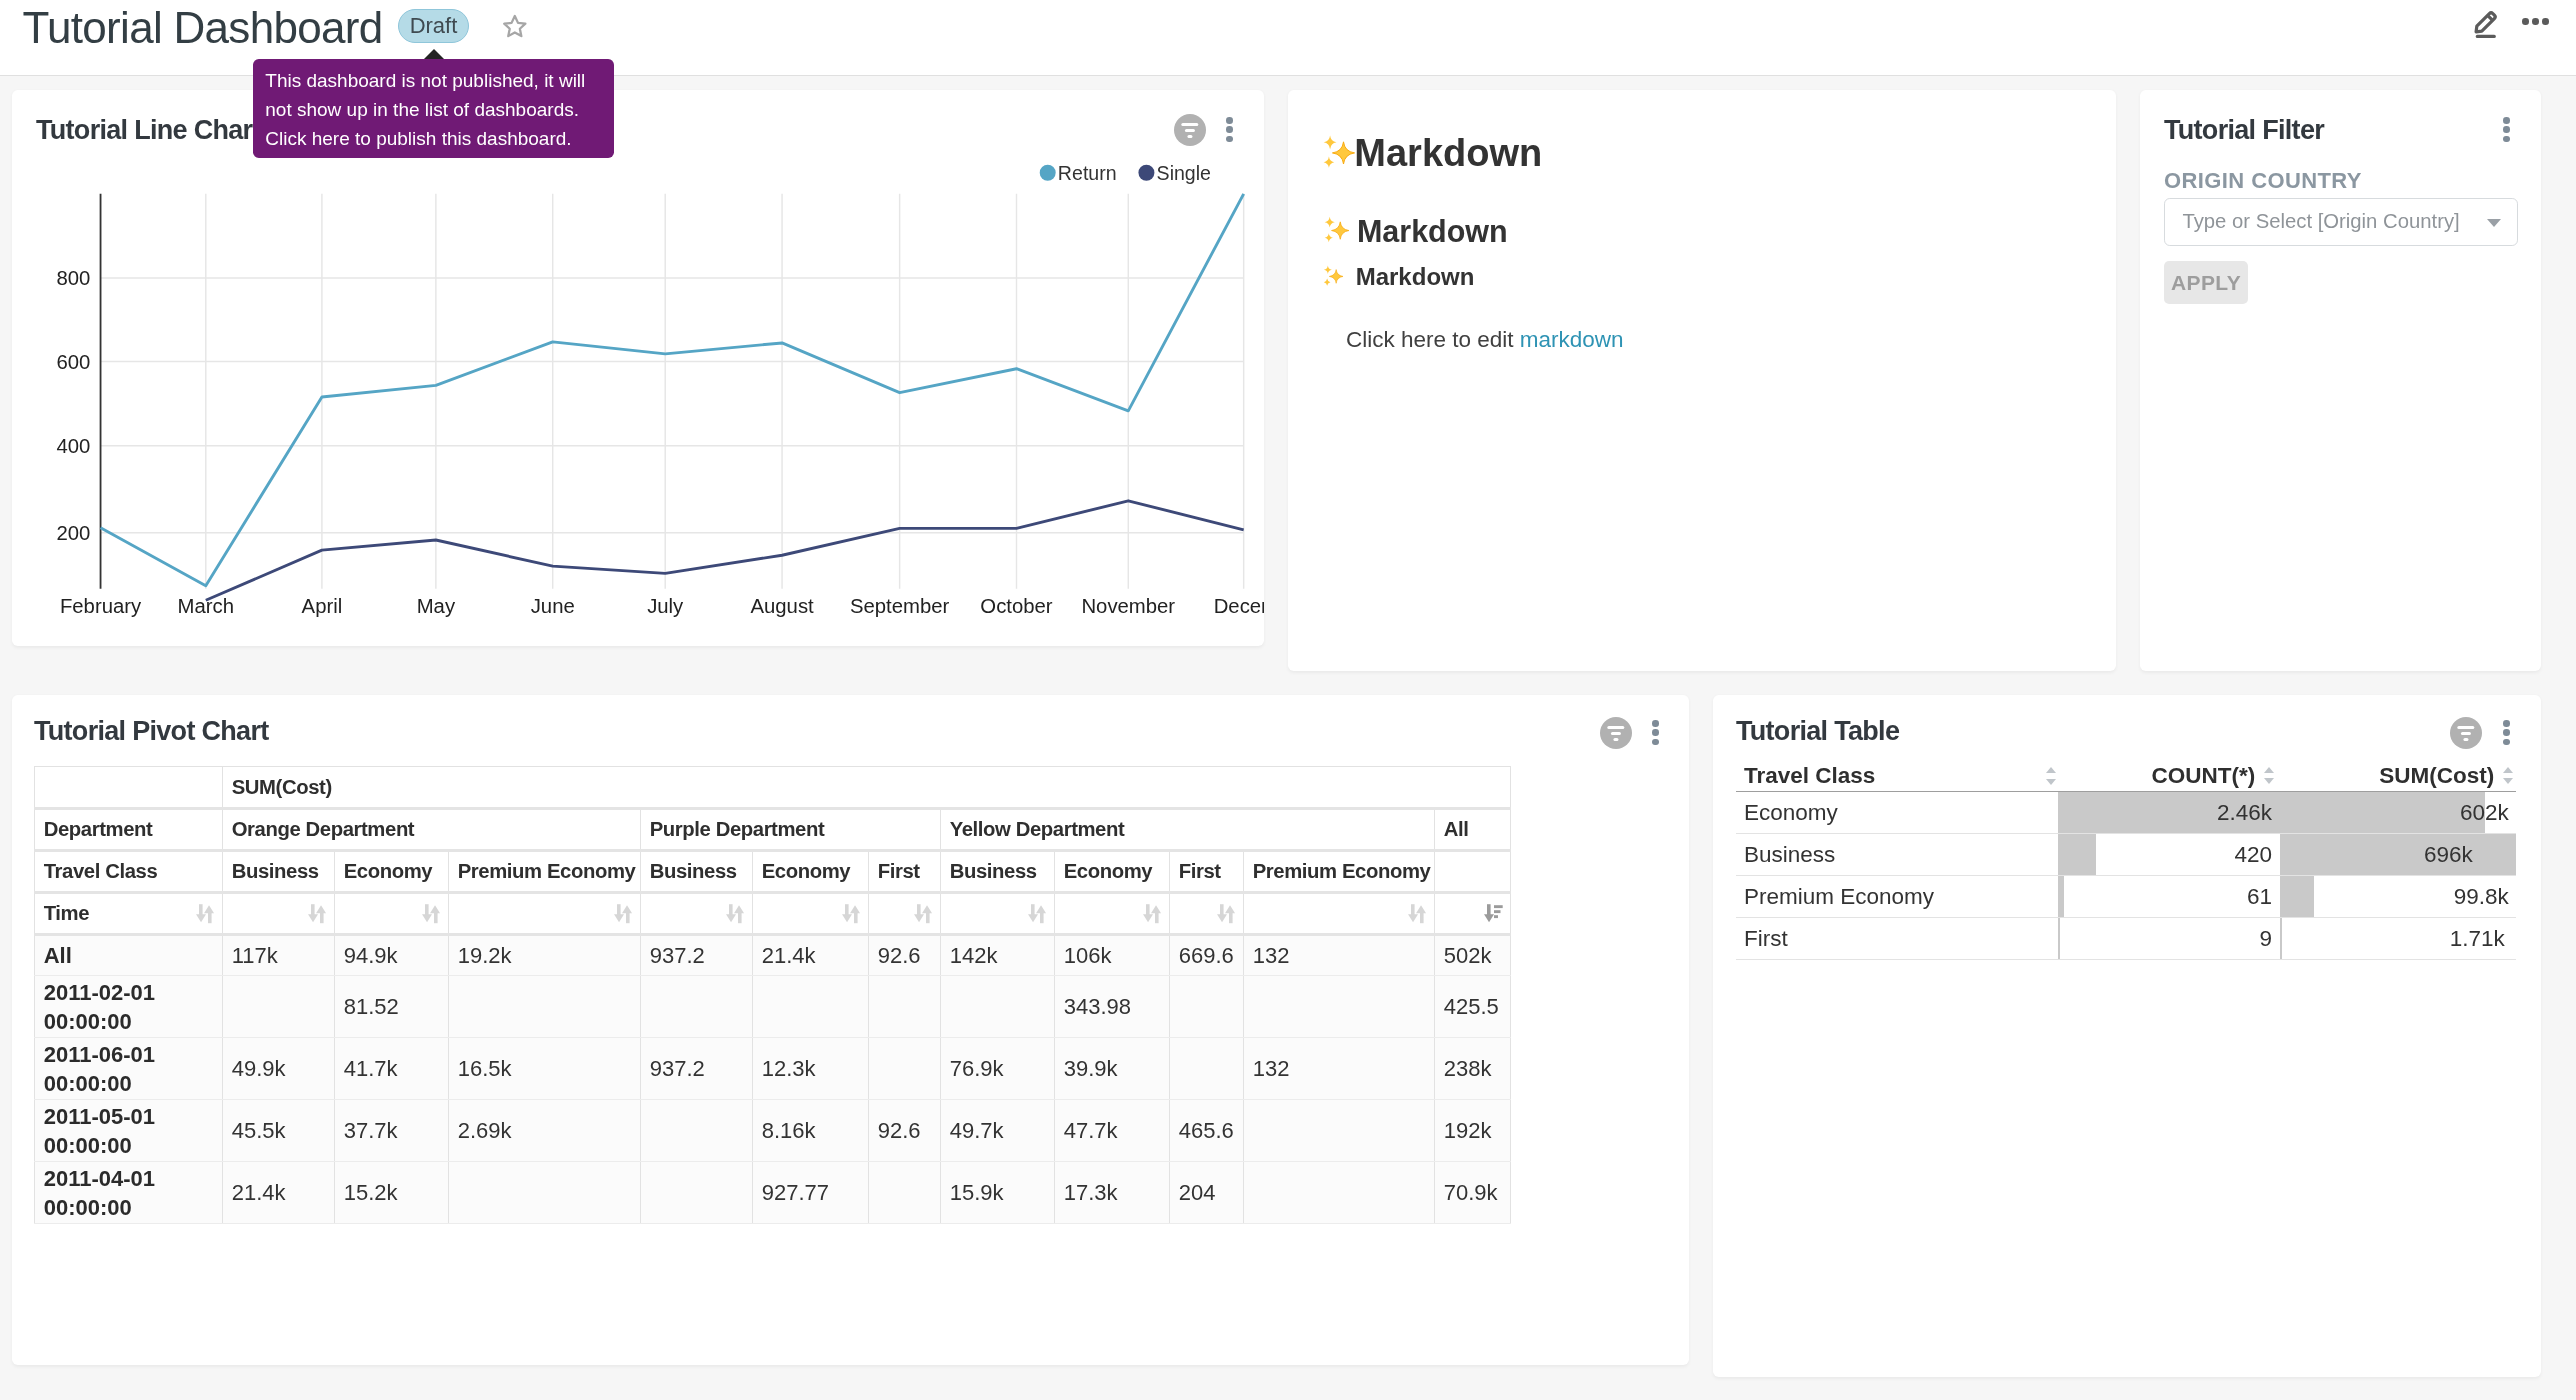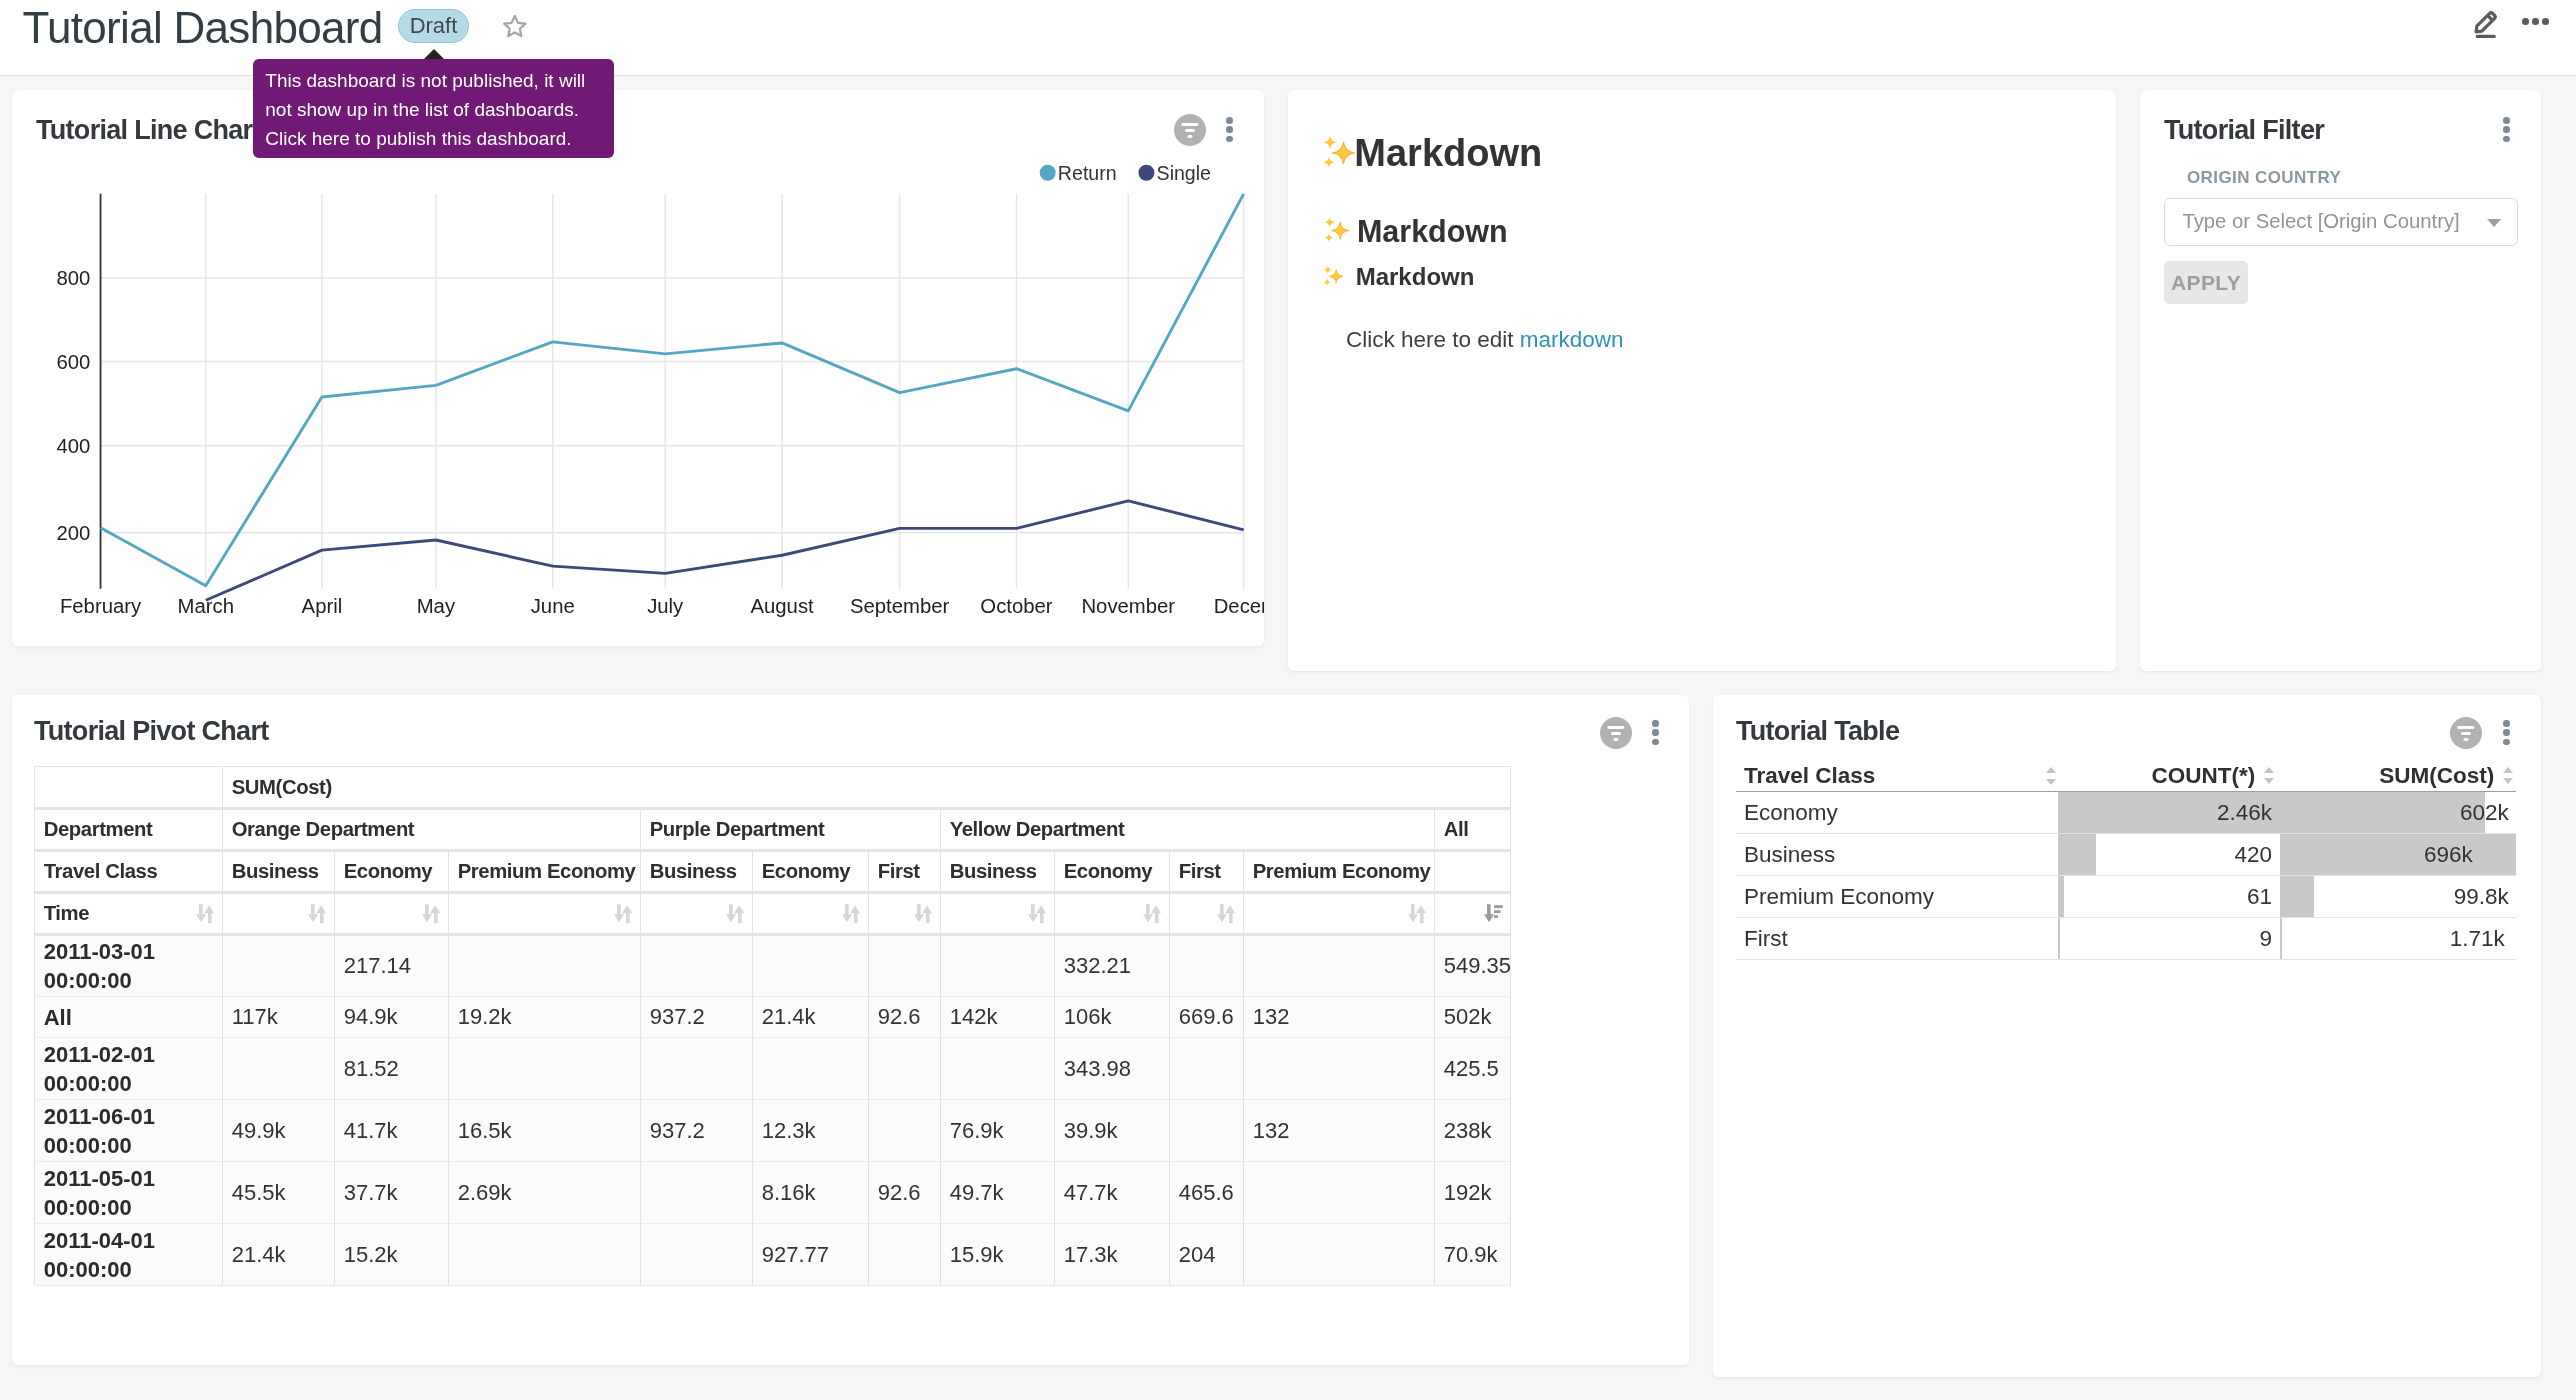--- a/index.html
+++ b/index.html
@@ -169,21 +169,21 @@
     <div style="position:absolute;left:0px;top:237px;font-size:22.5px;color:#404040;margin-left:25px;">Click here to edit <span style="color:#2e93b4;">markdown</span></div>
   </div>
 
   <div class="panel" style="left:2140px;top:90px;width:401px;height:581px;"></div>
   <div class="ptitle" style="left:2164px;top:115px;">Tutorial Filter</div>
   <div class="dots3v" style="left:2503px;top:117px;">
       <i></i>
       <i></i>
       <i></i>
     </div>
-  <div class="abs" style="left:2164px;top:168px;font-size:17px;font-weight:600;color:#8b97a1;letter-spacing:0.4px;margin-left:23px;">ORIGIN COUNTRY</div>
+  <div class="abs" style="left:2164px;top:168px;font-size:22px;font-weight:600;color:#8b97a1;letter-spacing:0.4px;">ORIGIN COUNTRY</div>
   <div class="abs" style="left:2164px;top:198px;width:354px;height:48px;background:#fff;border:1.5px solid #d7dbde;border-radius:5.8px;line-height:45px;font-size:20.3px;color:#8f9499;padding-left:17.4px;">Type or Select [Origin Country]</div>
   <div class="abs" style="left:2487px;top:219px;width:0;height:0;border-left:7.3px solid transparent;border-right:7.3px solid transparent;border-top:8.7px solid #9aa0a6;"></div>
   <div class="abs" style="left:2164px;top:261px;width:84px;height:43px;background:#e7e7e7;border-radius:5.1px;text-align:center;line-height:43px;font-size:21px;font-weight:600;color:#9d9d9d;letter-spacing:0.4px;">APPLY</div>
 
   <div class="panel" style="left:11.6px;top:695px;width:1677px;height:670px;"></div>
   <div class="ptitle" style="left:34px;top:716px;">Tutorial Pivot Chart</div>
   <div class="fcircle" style="left:1600px;top:717px;">
       <i class="a"></i>
       <i class="b"></i>
       <i class="c"></i>
@@ -264,37 +264,20 @@
             <td>
               <span class="si"></span>
             </td>
         <td>
               <span class="si"></span>
             </td>
             <td>
               <span class="sid"></span>
             </td>
       </tr>
-      <tr class="pd dt">
-            <td class="rh">
-              <div>2011-03-01</div>
-              <div>00:00:00</div>
-            </td>
-            <td></td>
-            <td>217.14</td>
-            <td></td>
-            <td></td>
-            <td></td>
-            <td></td>
-            <td></td>
-            <td>332.21</td>
-            <td></td>
-            <td></td>
-            <td>549.35</td>
-          </tr>
       <tr class="pd al">
             <td class="rh">All</td>
             <td>117k</td>
             <td>94.9k</td>
             <td>19.2k</td>
             <td>937.2</td>
             <td>21.4k</td>
             <td>92.6</td>
             <td>142k</td>
             <td>106k</td>

